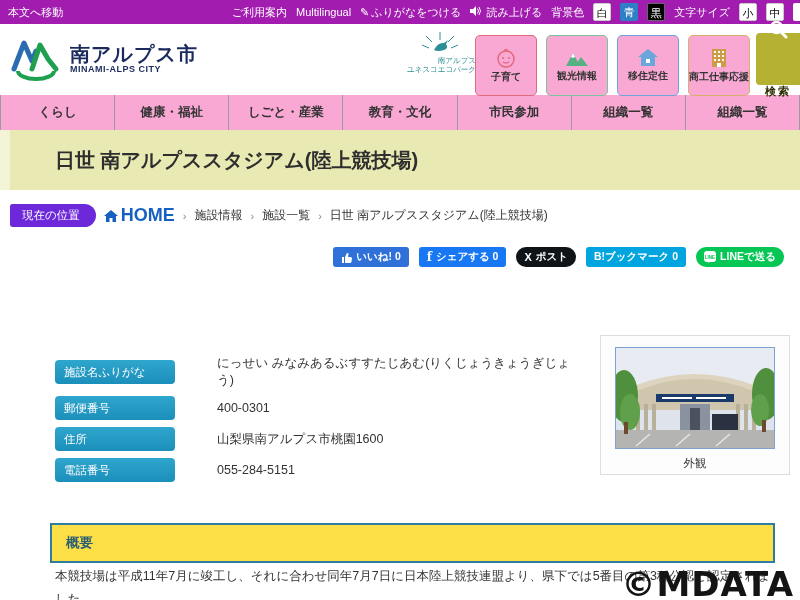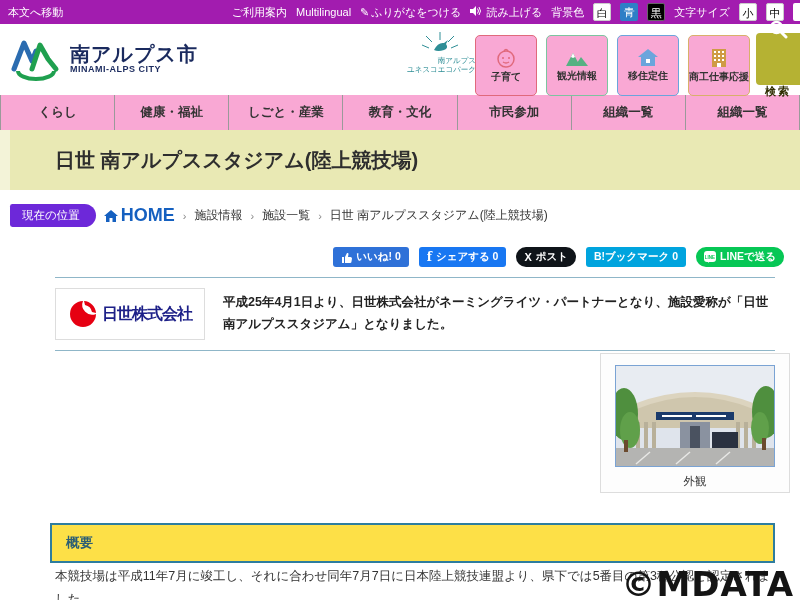--- a/index.html
+++ b/index.html
@@ -82,21 +82,21 @@
   .naming-text { font-size:12.5px; font-weight:bold; color:#222; line-height:1.75; }
 
   
   .facility { position:absolute; top:355px; left:55px; width:520px; }
   .frow { display:flex; align-items:center; margin-bottom:7px; }
   .fbadge { width:120px; height:24px; flex:none; background:linear-gradient(#2fa6cd,#1b8fbb);
     border-radius:4px; color:#fff; font-size:11.5px; display:flex; align-items:center; padding-left:9px; }
   .fval { font-size:12.5px; color:#333; padding-left:42px; }
 
   
-  .photocard { position:absolute; top:353px; left:600px; width:190px; height:140px; background:#fdfdfd;
+  .photocard { position:absolute; top:335px; left:600px; width:190px; height:140px; background:#fdfdfd;
     border:1px solid #ddd; display:flex; flex-direction:column; align-items:center; padding-top:11px; }
   .photoframe { width:160px; height:102px; border:1px solid #7aa3d4; background:#dfe3ea; }
   .photocap { font-size:11.5px; color:#333; margin-top:7px; }
 
   
   .overviewbox { position:absolute; top:523px; left:50px; width:725px; border:2px solid #2e7d9e;
     background:#fde047; padding:9px 14px; }
   .overviewbox .hd { font-size:13.5px; font-weight:bold; color:#2c5e74; }
   .bodytext { position:absolute; top:565px; left:55px; width:720px; font-size:12.5px; color:#333; line-height:1.85; }
 
@@ -286,33 +286,39 @@
         <svg width="12" height="12" viewBox="0 0 12 12">
             <rect x="0" y="0" width="12" height="11" rx="3" fill="#fff"></rect>
             <polygon points="4,9 4,12 7,9" fill="#fff"></polygon>
             <text x="6" y="7.5" font-size="4.5" text-anchor="middle" fill="#06c755" font-weight="bold">LINE</text>
           </svg>
       </span>
       <span>LINEで送る</span>
     </div>
   </div>
 
-  <div class="naming">
-    <div class="nisseibox">
-      <span>
-        <svg width="30" height="30" viewBox="0 0 30 30">
-          <path d="M15 2 a13 13 0 1 0 13 13 a10 10 0 0 1 -13 -13 z" fill="#e60012"></path>
-          <path d="M17 6 a9 9 0 0 1 7 7 l4 1 a13 13 0 0 0 -12 -12 z" fill="#e60012"></path>
-        </svg>
-      </span>
-      <span class="nname">日世株式会社</span>
-    </div>
-    <div class="naming-text">平成25年4月1日より、日世株式会社がネーミングライツ・パートナーとなり、施設愛称が「日世 南アルプススタジアム」となりました。</div>
-  </div>
-
+
+  <div class="facility">
+    <div class="frow">
+      <div class="fbadge">施設名ふりがな</div>
+      <div class="fval">にっせい みなみあるぶすすたじあむ(りくじょうきょうぎじょう)</div>
+    </div>
+    <div class="frow">
+      <div class="fbadge">郵便番号</div>
+      <div class="fval">400-0301</div>
+    </div>
+    <div class="frow">
+      <div class="fbadge">住所</div>
+      <div class="fval">山梨県南アルプス市桃園1600</div>
+    </div>
+    <div class="frow">
+      <div class="fbadge">電話番号</div>
+      <div class="fval">055-284-5151</div>
+    </div>
+  </div>
 
   <div class="photocard">
     <div class="photoframe">
       <svg width="158" height="100" viewBox="0 0 158 100">
         <rect x="0" y="0" width="158" height="100" fill="#dfe4ec"></rect>
         <rect x="0" y="0" width="158" height="55" fill="#e8ecf2"></rect>
         <path d="M18 62 L18 40 Q79 14 140 40 L140 62 Z" fill="#cfc6ad"></path>
         <path d="M18 44 Q79 18 140 44 L140 38 Q79 14 18 38 Z" fill="#dcd4bf"></path>
         <rect x="40" y="46" width="78" height="8" fill="#1a3a6b"></rect>
         <g fill="#fff">

